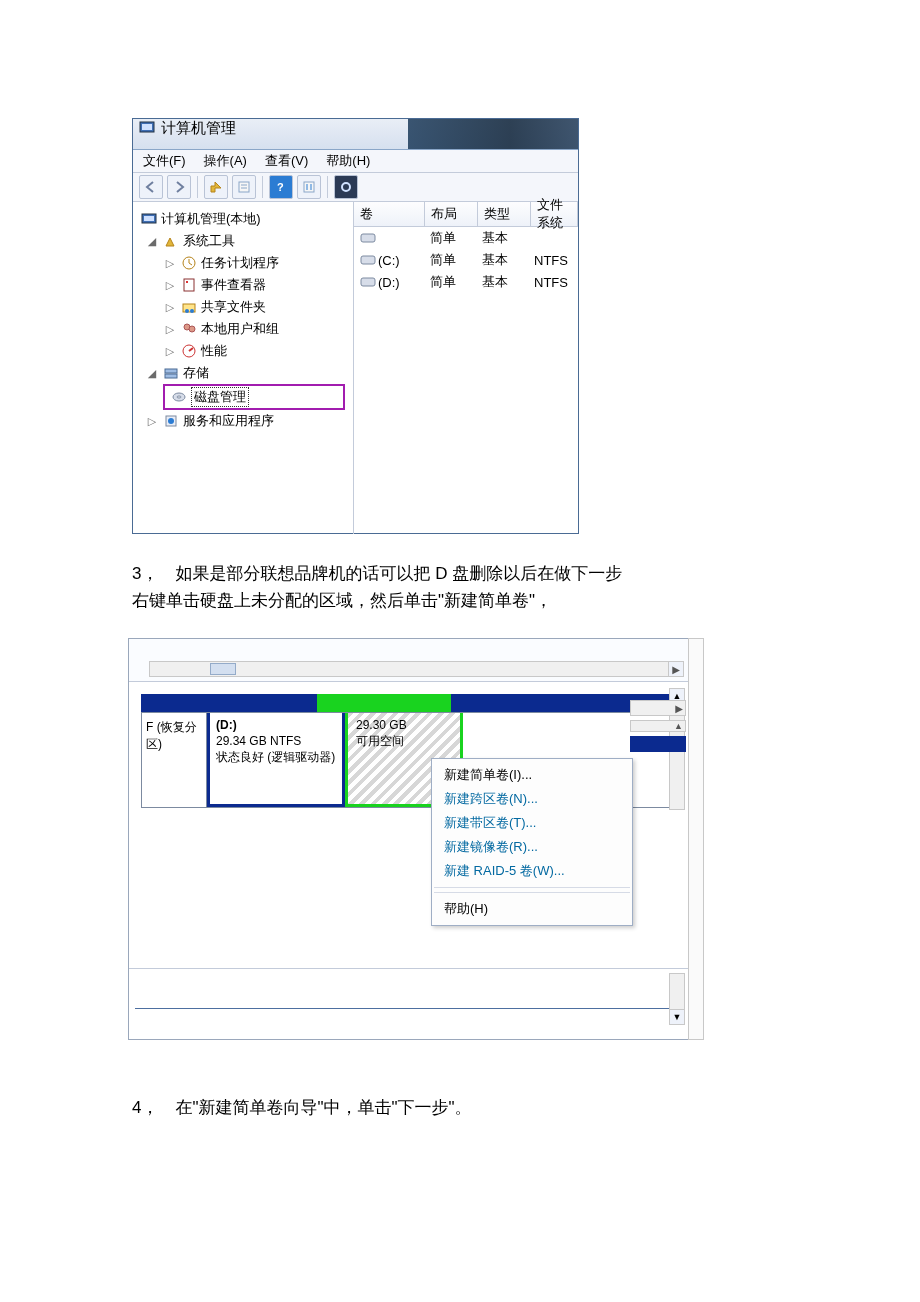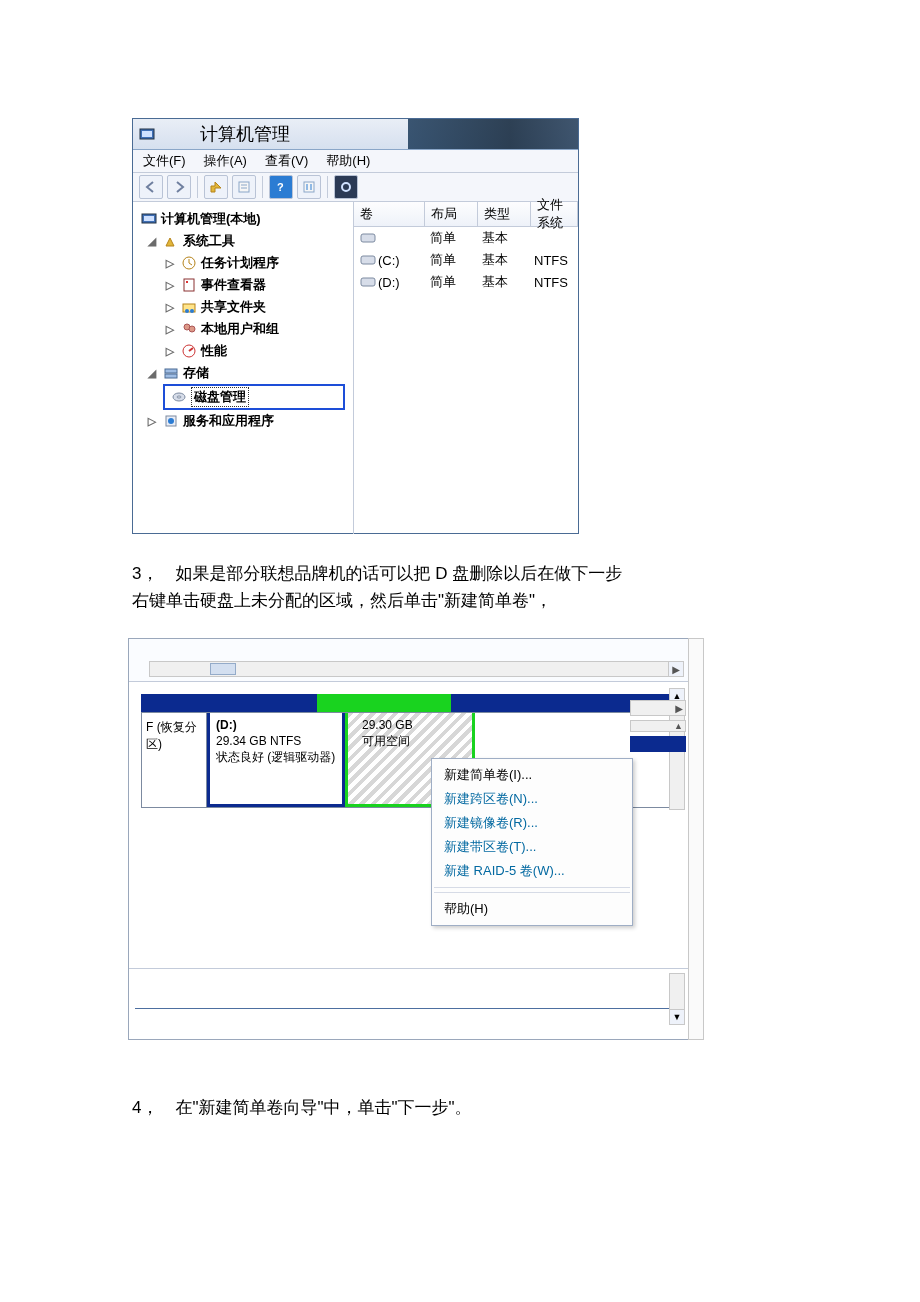--- a/index.html
+++ b/index.html
@@ -1,36 +1,36 @@
 <!DOCTYPE html>
 <html><head>
 <meta charset="utf-8">
 <style>
   html, body { margin: 0; padding: 0; background: #fff; font-family: "Microsoft YaHei", "SimSun", Arial, sans-serif; color: #000; }
   .page { width: 920px; min-height: 1302px; position: relative; background: #fff; }
 
   
   .win1 { position: absolute; left: 132px; top: 118px; width: 445px; height: 414px; background: #fff; border: 1px solid #4a6b94; }
-  .win1-title { height: 30px; background: linear-gradient(#e9eef6,#d6e0ef); display: flex; align-items: center; font-size: 18px; color: #000; position:relative; border-bottom:1px solid #8aa6c8;gap:39px;}
+  .win1-title { height: 30px; background: linear-gradient(#e9eef6,#d6e0ef); display: flex; font-size: 15px; color: #000; position:relative; border-bottom:1px solid #8aa6c8;}
   .win1-title .ticon { width: 16px; height: 16px; margin: 0 6px 0 6px; display:inline-block; }
   .win1-title .ticon svg{display:block;}
   .win1-title .darkpatch{position:absolute; top:0; right:0; height:30px; width:170px; background:linear-gradient(90deg,#1b3a5a 0%,#0d2238 60%,#223b57 100%); opacity:.85;}
   .win1-menu { height: 22px; display: flex; align-items: center; gap: 18px; padding: 0 10px; font-size: 13px; background:#f4f6fb; border-bottom:1px solid #c3cbda;}
   .win1-menu span{cursor:default;}
   .win1-tools { height: 28px; display: flex; align-items: center; gap: 4px; padding: 0 6px; background:#f4f6fb; border-bottom:1px solid #c3cbda;}
   .tbtn{width:22px;height:22px;border:1px solid #b9c3d6;border-radius:2px;background:#eef2fa;display:flex;align-items:center;justify-content:center;}
   .tbtn svg{display:block;}
   .sep{width:1px;height:22px;background:#c3cbda;margin:0 2px;}
   .win1-body { display:flex; height: calc(100% - 82px); }
-  .tree { width: 220px; border-right:1px solid #c3cbda; padding:6px 0; font-size:13px; overflow:hidden;font-weight:bold;}
+  .tree { width: 220px; border-right:1px solid #c3cbda; padding:6px 0; font-size:13px; overflow:hidden;}
   .tnode { display:flex; align-items:center; height:22px; white-space:nowrap;}
   .tw{display:inline-block;width:14px;text-align:center;color:#6b6b6b;font-size:11px;}
   .tnode .ic{width:16px;height:16px;margin:0 4px;display:inline-flex;align-items:center;justify-content:center;}
   .tnode .lbl{}
-  .tree .hl{border:2px solid #1d4ed8;margin:0 8px 0 30px;padding:0 2px;}
+  .tree .hl{border:2px solid #a21caf;margin:0 8px 0 30px;padding:0 2px;}
   .volpane{flex:1;font-size:13px;}
   .volhead{display:flex;border-bottom:1px solid #c3cbda;height:24px;align-items:stretch;background:linear-gradient(#fdfdfe,#eef2f9);}
   .vh{border-right:1px solid #c3cbda;display:flex;align-items:center;padding:0 6px;}
   .volrow{display:flex;height:22px;align-items:center;}
   .vc{padding:0 6px;}
   .diskico{display:inline-flex;width:16px;height:12px;align-items:center;justify-content:center;}
 
   
   .doctext{position:absolute;font-size:17px;line-height:1.6;色:#000;}
 
@@ -39,21 +39,21 @@
   .w2-top{height:42px;position:relative;border-bottom:1px solid #c3cbda;background:#fafcff;}
   .w2-scroll{position:absolute;left:20px;bottom:4px;right:20px;height:14px;background:#f0f0f0;border:1px solid #c8c8c8;}
   .w2-scroll .thumb{position:absolute;left:60px;top:1px;width:24px;height:10px;background:#d3dff0;border:1px solid #94abc9;}
   .w2-scroll .rarr{position:absolute;right:-16px;top:-1px;width:14px;height:14px;background:#eef2fa;border:1px solid #c8c8c8;display:flex;align-items:center;justify-content:center;font-size:10px;color:#555;}
   .w2-mid{height:160px;position:relative;}
   .bluebar{position:absolute;left:12px;right:20px;top:12px;height:18px;background:#0b2a8f;}
   .greenbar{position:absolute;left:188px;top:12px;width:134px;height:18px;background:#19d31f;}
   .w2-disk{position:absolute;left:12px;right:8px;top:30px;height:94px;border:1px solid #7c8aa0;display:flex;}
   .w2-col1{width:56px;border-right:1px solid #7c8aa0;padding:6px 4px;font-size:12px;}
   .w2-col2{width:120px;border:3px solid #0b2a8f;border-top:none;padding:4px 6px;font-size:12px;line-height:1.35;}
-  .w2-col3{width:96px;border:3px solid #19d31f;border-top:none;padding:4px 14px;font-size:12px;line-height:1.35;background-image:repeating-linear-gradient(135deg,#d7d7d7 0 4px,#fff 4px 8px);}
+  .w2-col3{width:96px;border:3px solid #19d31f;border-top:none;padding:4px 8px;font-size:12px;line-height:1.35;background-image:repeating-linear-gradient(135deg,#d7d7d7 0 4px,#fff 4px 8px);}
   .w2-col4{flex:1;}
   .w2-vscroll{position:absolute;right:4px;top:6px;width:14px;height:120px;background:#f0f0f0;border:1px solid #c8c8c8;}
   .w2-vscroll .up{height:14px;border-bottom:1px solid #c8c8c8;display:flex;align-items:center;justify-content:center;font-size:9px;background:#eef2fa;}
   .ctxmenu{position:absolute;left:302px;top:76px;width:200px;background:#fdfdfd;border:1px solid #9faec5;box-shadow:2px 2px 4px rgba(0,0,0,.2);padding:4px 0;font-size:13px;}
   .ctxmenu .mi{padding:3px 12px;}
   .ctxmenu .disabled{color:#0369a1;}
   .ctxmenu .msep{height:1px;background:#d6dbe6;margin:4px 2px;}
   .w2-bot{position:absolute;left:0;right:0;bottom:0;height:70px;border-top:1px solid #c3cbda;}
   .w2-bot .lines{position:absolute;left:6px;right:6px;bottom:28px;height:2px;border-top:1px solid #4d6fa0;}
   .w2-bot .vsc{position:absolute;right:4px;top:4px;width:14px;height:50px;background:#f0f0f0;border:1px solid #c8c8c8;}
@@ -316,22 +316,22 @@
         </div>
         <div class="w2-col4"></div>
       </div>
       <div class="w2-vscroll">
         <div class="up">▲</div>
       </div>
 
       <div class="ctxmenu">
         <div class="mi">新建简单卷(I)...</div>
         <div class="mi disabled">新建跨区卷(N)...</div>
+        <div class="mi disabled">新建带区卷(T)...</div>
         <div class="mi disabled">新建镜像卷(R)...</div>
-        <div class="mi disabled">新建带区卷(T)...</div>
         <div class="mi disabled">新建 RAID-5 卷(W)...</div>
         <div class="msep"></div>
         <div class="msep"></div>
         <div class="mi">帮助(H)</div>
       </div>
     </div>
     <div class="w2-bot">
       <div class="lines"></div>
       <div class="vsc">
         <div class="dn">▼</div>

